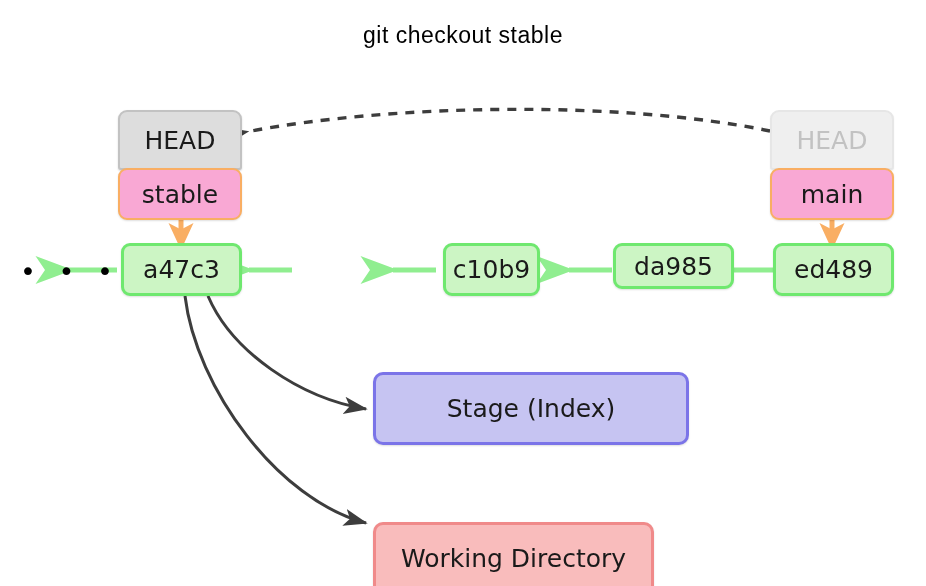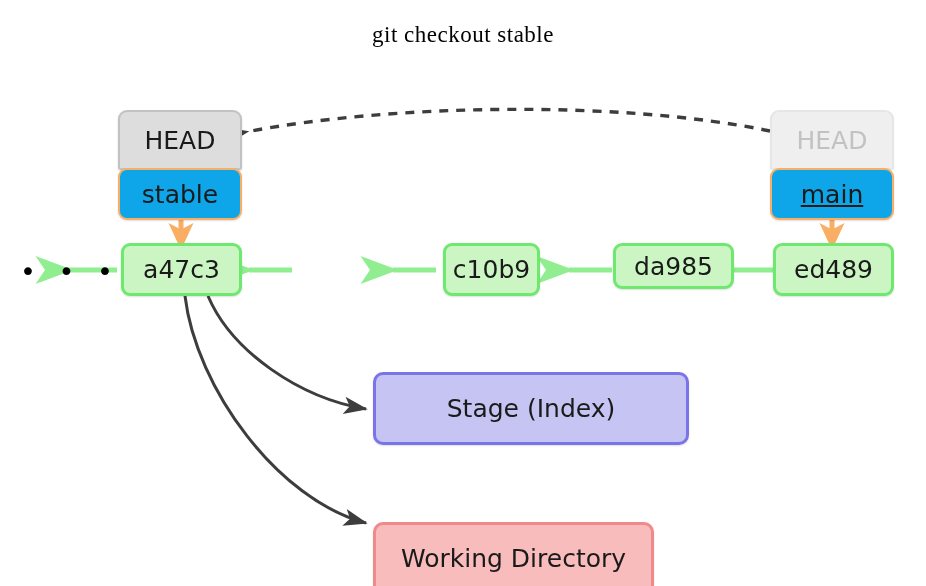--- a/index.html
+++ b/index.html
@@ -28,21 +28,21 @@
     height: 586px;
     pointer-events: none;
   }
 
   .title {
     position: absolute;
     left: 0;
     top: 22px;
     width: 926px;
     text-align: center;
-    font-family: Liberation Serif, serif;
+    font-family: Liberation Sans, sans-serif;
     font-size: 23px;
     letter-spacing: 0.5px;
     color: #000000;
     white-space: pre;
   }
 
   .node {
     position: absolute;
     box-sizing: border-box;
     display: flex;
@@ -77,21 +77,21 @@
     background: #efefef;
     border: 2px solid #e6e6e6;
     border-radius: 9px 9px 3px 3px;
     color: #c2c2c2;
     font-size: 25px;
     box-shadow: 0 1px 2px rgba(0,0,0,0.06);
   }
 
   
   .branch {
-    background: #0ea5e9;
+    background: #f9a8d4;
     border: 2px solid #f9ae63;
     border-radius: 9px;
     color: #1a1a1a;
     font-size: 25px;
     box-shadow: 0 1px 2px rgba(0,0,0,0.13);
   }
 
   
   .stage {
     background: #c6c4f2;
@@ -160,21 +160,21 @@
   </svg>
 
   <div class="ellipsis" style="left:20px; top:258px;">• • •</div>
 
   <div class="node head-box" style="left:118px; top:110px; width:124px; height:60px;">HEAD</div>
 
   <div class="node branch" style="left:118px; top:168px; width:124px; height:52px;">stable</div>
 
   <div class="node head-box-faded" style="left:770px; top:110px; width:124px; height:60px;">HEAD</div>
 
-  <div class="node branch" style="left:770px; top:168px; width:124px; height:52px;text-decoration:underline;">main</div>
+  <div class="node branch" style="left:770px; top:168px; width:124px; height:52px;">main</div>
 
   <div class="node commit" style="left:121px; top:243px; width:121px; height:53px;">a47c3</div>
 
 
   <div class="node commit" style="left:443px; top:243px; width:97px; height:53px;">c10b9</div>
 
   <div class="node commit" style="left:613px; top:243px; width:121px; height:46px;">da985</div>
 
   <div class="node commit" style="left:773px; top:243px; width:121px; height:53px;">ed489</div>
 

